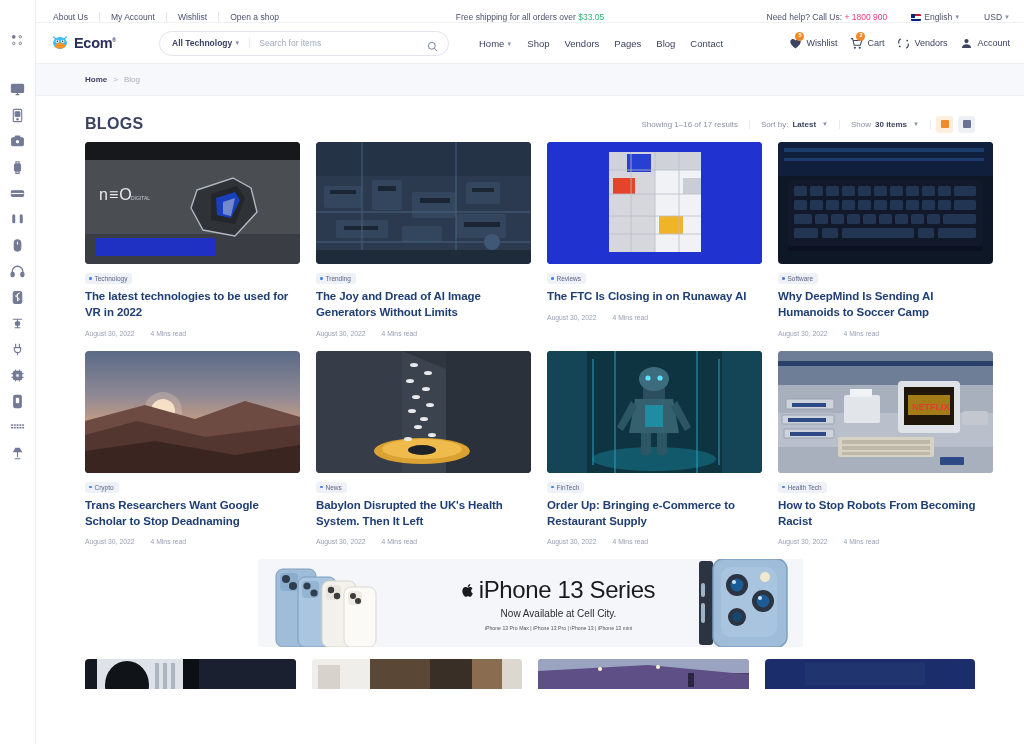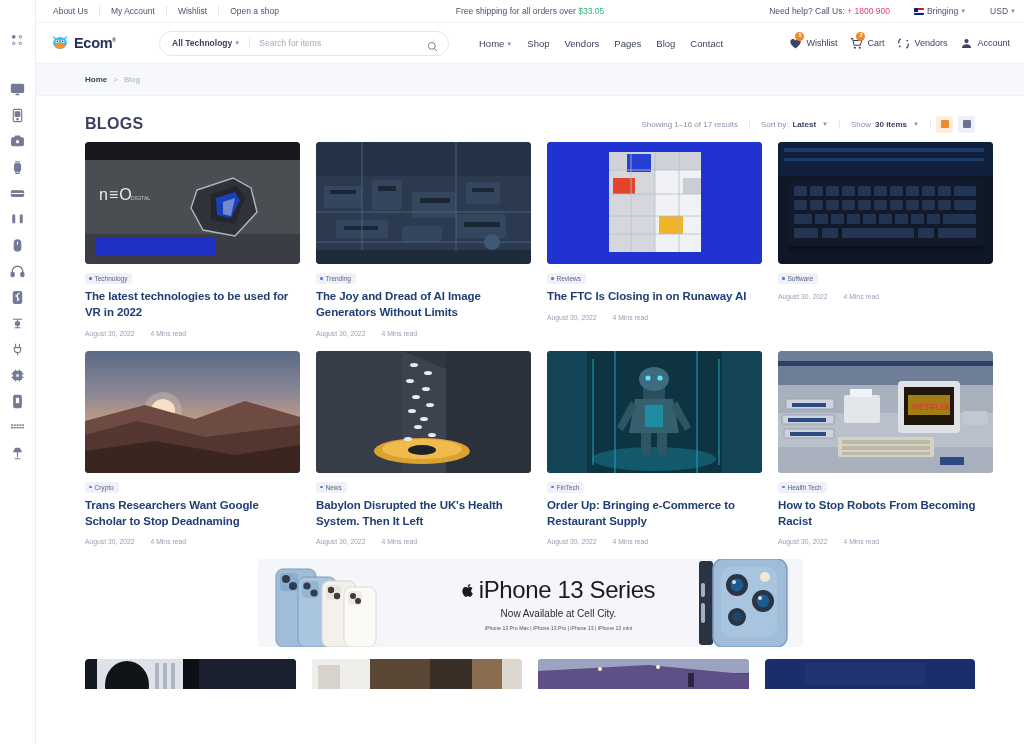--- a/index.html
+++ b/index.html
@@ -37,24 +37,24 @@
   #page {
     position: absolute; left: 36px; top: 0;
     width: 988px; height: 744px;
     background: #fff;
   }
 
   
   #topbar {
     height: 23px;
     border-bottom: 1px solid #eef0f4;
-    display: flex; align-items: center;
+    display: flex; align-items: flex-end;
     font-size: 8.5px;
     color: #4b5170;
-    padding: 0 8px 0 6px;
+    padding: 0 14px 0 6px;
     position: relative;
   }
   #topbar-left { display: flex; align-items: center; gap: 0; }
   #topbar-left a {
     padding: 0 11px;
     border-right: 1px solid #e3e6ee;
     line-height: 10px;
     white-space: nowrap;
   }
   #topbar-left a:last-child { border-right: none; }
@@ -359,21 +359,21 @@
       <a>About Us</a>
       <a>My Account</a>
       <a>Wishlist</a>
       <a>Open a shop</a>
     </div>
     <div id="topbar-center">
       <span>Free shipping for all orders over </span><span class="amount">$33.05</span>
     </div>
     <div id="topbar-right">
       <span><span>Need help? Call Us: </span><span class="phone">+ 1800 900</span></span>
-      <span><span class="flag"></span><span>Bringing</span><span class="caret">▼</span></span>
+      <span><span class="flag"></span><span>English</span><span class="caret">▼</span></span>
       <span><span>USD</span><span class="caret">▼</span></span>
     </div>
   </div>
 
   <div id="mainheader">
     <a id="logo">
       <span class="logo-mark">
         <svg viewBox="0 0 24 22" width="20" height="18">
           <path d="M4 3.5l2.6 2.4M20 3.5l-2.6 2.4" stroke="#38b6f1" stroke-width="1.6" fill="none" stroke-linecap="round"></path>
           <ellipse cx="12" cy="11" rx="8.5" ry="7.2" fill="#3fbdf2"></ellipse>
@@ -633,20 +633,21 @@
                 <rect x="140" y="86" width="16" height="10" rx="1.6"></rect>
               <rect x="160" y="86" width="38" height="10" rx="1.6"></rect>
             </g>
             <rect x="10" y="104" width="195" height="5" fill="#0b1120"></rect>
           </svg>
         </div>
         <span class="tag">
             <span class="dot"></span>
             <span>Software</span>
           </span>
+        <div class="card-title">Why DeepMind Is Sending AI Humanoids to Soccer Camp</div>
         <div class="card-meta">
           <span>August 30, 2022</span>
           <span>4 Mins read</span>
         </div>
       </div>
 
     </div>
 
     <div class="blog-row">
 

